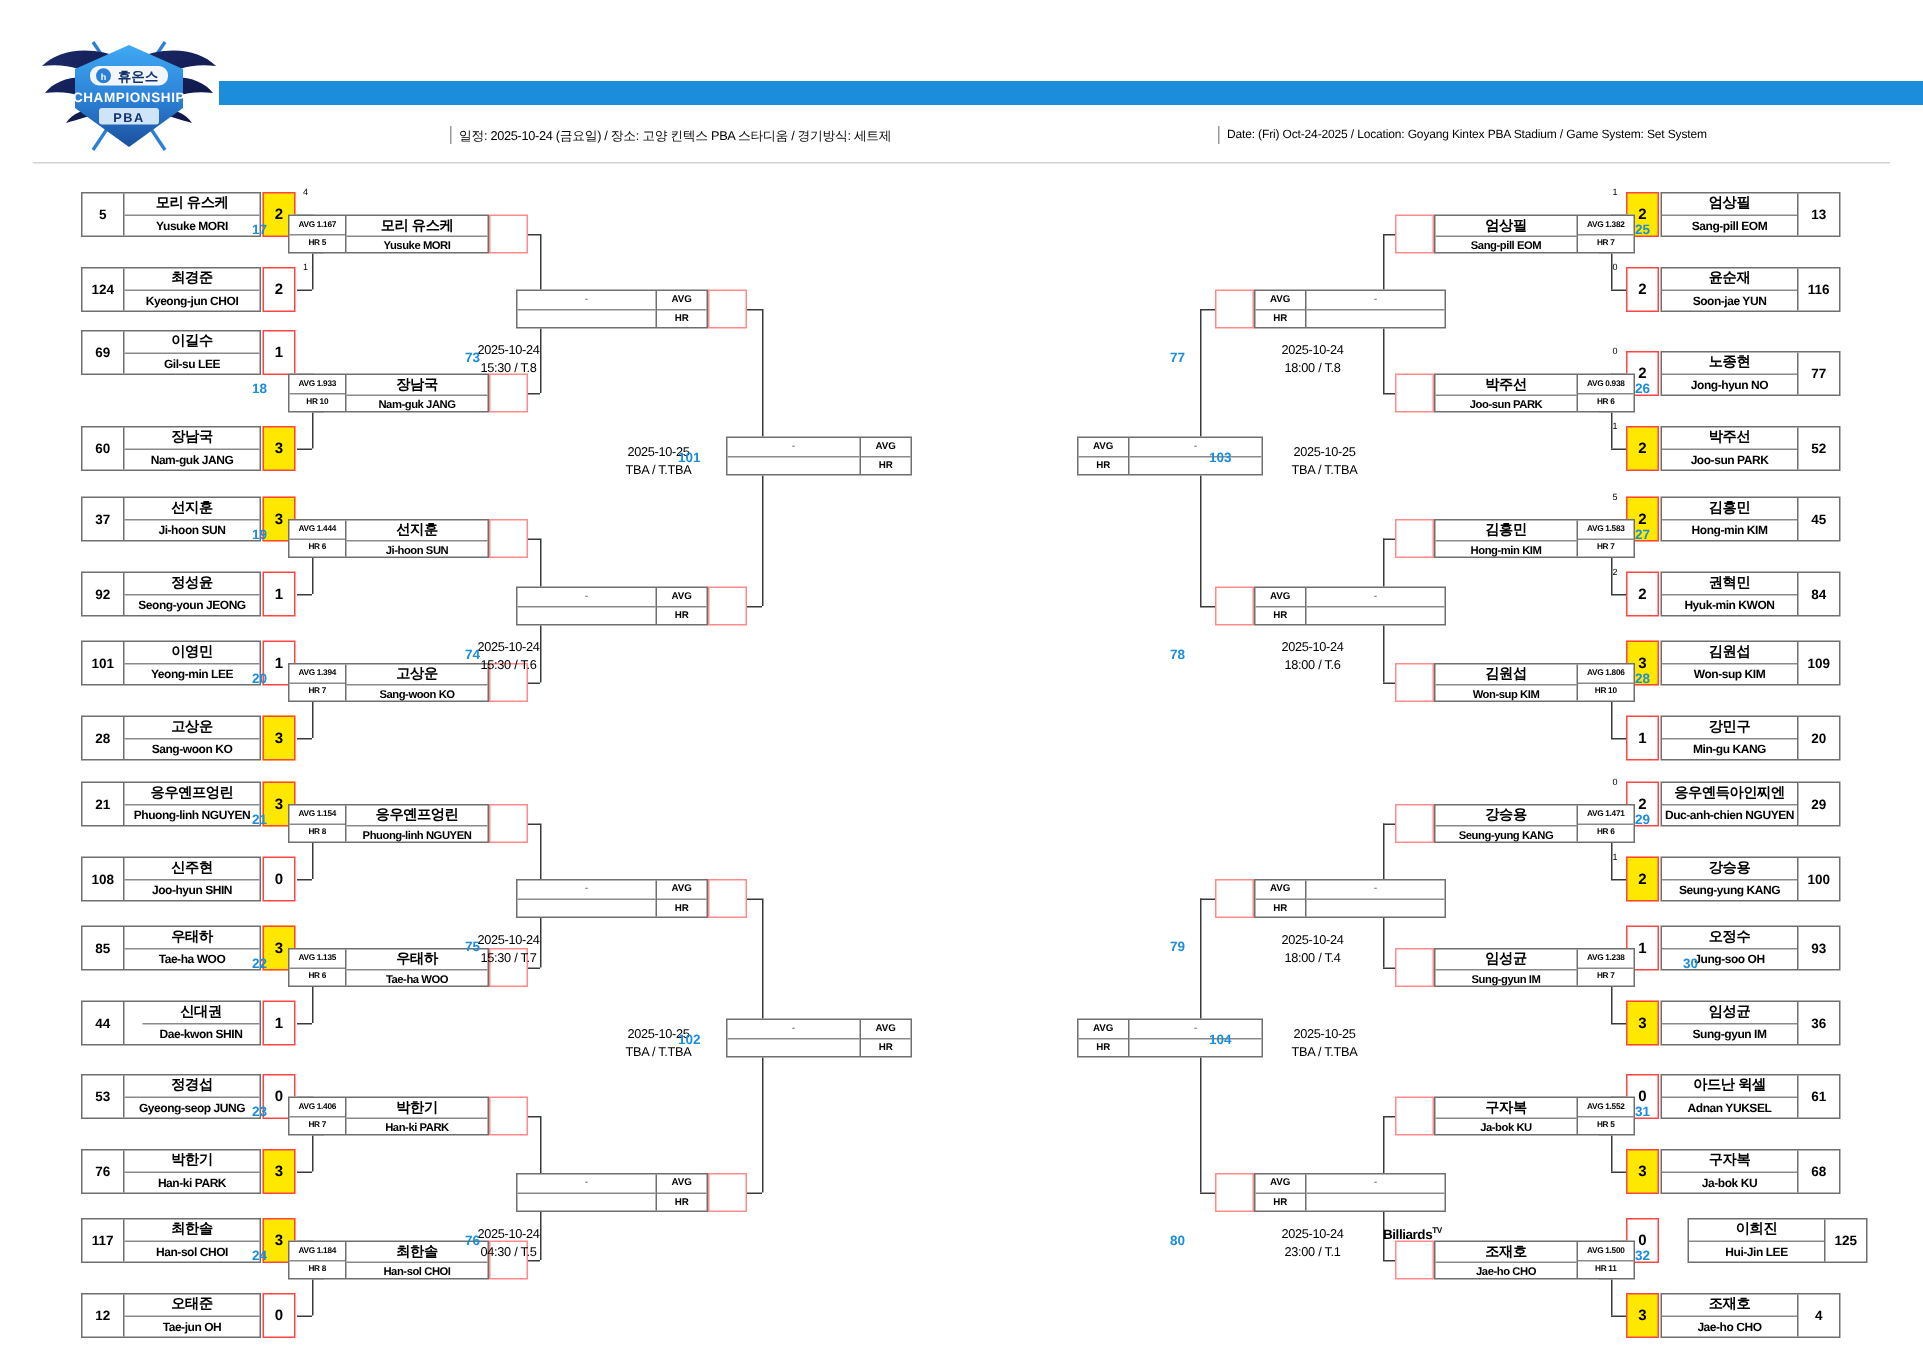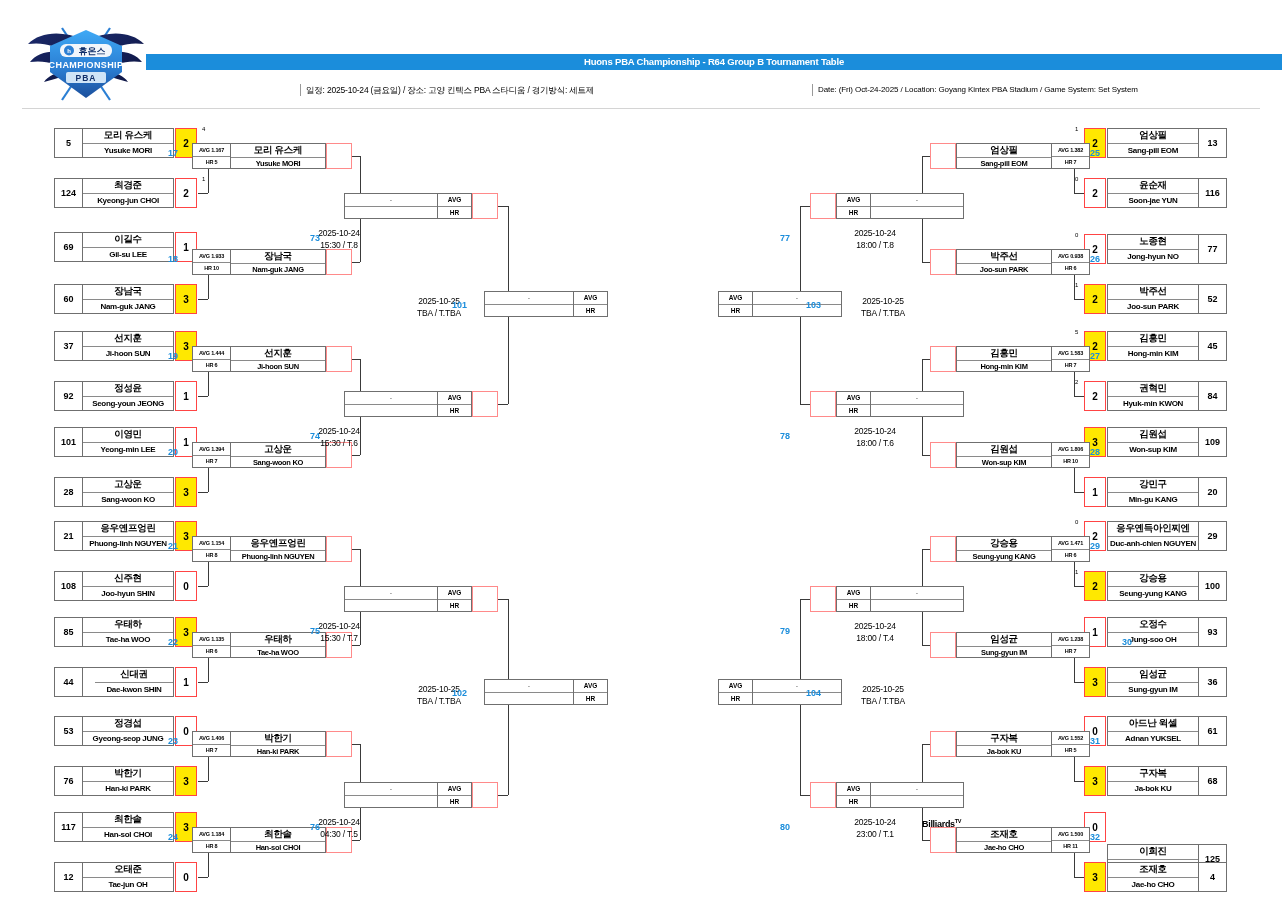--- a/index.html
+++ b/index.html
@@ -157,21 +157,20 @@
       <circle cx="47" cy="36.5" r="5" fill="#2b7fd4"></circle>
       <text x="47" y="39" font-family="'Liberation Sans',sans-serif" font-size="6" fill="#fff" text-anchor="middle" font-weight="bold">h</text>
       <text x="70" y="40" font-family="'Liberation Sans',sans-serif" font-size="9" fill="#12306b" text-anchor="middle" font-weight="bold">휴온스</text>
       <text x="64" y="54" font-family="'Liberation Sans',sans-serif" font-size="9" fill="#ffffff" text-anchor="middle" font-weight="bold" letter-spacing="0.4">CHAMPIONSHIP</text>
       <rect x="44" y="58" width="40" height="11" rx="2" fill="#cfe4f7"></rect>
       <text x="64" y="67" font-family="'Liberation Sans',sans-serif" font-size="8.5" fill="#12306b" text-anchor="middle" font-weight="bold" letter-spacing="1">PBA</text>
     </svg>
   </div>
 
   <div id="title-bar"></div>
-  <div id="title-sub">Huons PBA Championship - R64 Group B Tournament Table</div>
   <div id="meta-kr">일정: 2025-10-24 (금요일) / 장소: 고양 킨텍스 PBA 스타디움 / 경기방식: 세트제</div>
   <div id="meta-en">Date: (Fri) Oct-24-2025 / Location: Goyang Kintex PBA Stadium / Game System: Set System</div>
   <div id="hrule"></div>
 </div>
 
 <div id="bracket">
     <div class="bx" style="left: 54px; top: 128px; width: 144px; height: 30px;">
       <div class="p64" style="position: absolute; top: 0px; left: 0px;">
         <div class="seed">5</div>
         <div class="nm">
@@ -191,21 +190,21 @@
         </div>
       </div>
       <div class="sc" style="position: absolute; top: 0px; left: 121px;">2</div>
       <div class="tiny" style="left: 148px; top: -2px;">1</div>
     </div>
     <div class="ln" style="left: 198px; top: 143px; width: 10px; height: 1px;"></div>
     <div class="ln" style="left: 198px; top: 193px; width: 10px; height: 1px;"></div>
     <div class="ln" style="left: 208px; top: 143px; width: 1px; height: 50px;"></div>
     <div class="ln" style="left: 208px; top: 168px; width: 8px; height: 1px;"></div>
     <div class="mno" style="left: 168px; top: 148px;">17</div>
-    <div class="bx" style="left: 54px; top: 232px; width: 144px; height: 42px;">
+    <div class="bx" style="left: 54px; top: 220px; width: 144px; height: 42px;">
       <div class="p64" style="position: absolute; top: 0px; left: 0px;">
         <div class="seed">69</div>
         <div class="nm">
           <div class="kr">이길수</div>
           <div class="en">Gil-su LEE</div>
         </div>
       </div>
       <div class="sc" style="position: absolute; top: 0px; left: 121px;">1</div>
     </div>
     <div class="bx" style="left: 54px; top: 284px; width: 144px; height: 30px;">
@@ -772,21 +771,21 @@
         <div class="seed" style="border-right: none; border-left: 1px solid rgb(111, 111, 111);">68</div>
       </div>
       <div class="sc win" style="position: absolute; top: 0px; left: 0px;">3</div>
     </div>
     <div class="ln" style="left: 1074px; top: 731px; width: 10px; height: 1px;"></div>
     <div class="ln" style="left: 1074px; top: 781px; width: 10px; height: 1px;"></div>
     <div class="ln" style="left: 1074px; top: 731px; width: 1px; height: 50px;"></div>
     <div class="ln" style="left: 1066px; top: 756px; width: 8px; height: 1px;"></div>
     <div class="mno" style="left: 1090px; top: 736px;">31</div>
     <div class="bx" style="left: 1084px; top: 812px; width: 144px; height: 30px;">
-      <div class="p64" style="position: absolute; top: 0px; left: 23px; margin-top: 32px;">
+      <div class="p64" style="position: absolute; top: 0px; left: 41px;">
         <div class="nm">
           <div class="kr">이희진</div>
           <div class="en">Hui-Jin LEE</div>
         </div>
         <div class="seed" style="border-right: none; border-left: 1px solid rgb(111, 111, 111);">125</div>
       </div>
       <div class="sc" style="position: absolute; top: 0px; left: 0px;">0</div>
     </div>
     <div class="bx" style="left: 1084px; top: 862px; width: 144px; height: 30px;">
       <div class="p64" style="position: absolute; top: 0px; left: 23px;">

